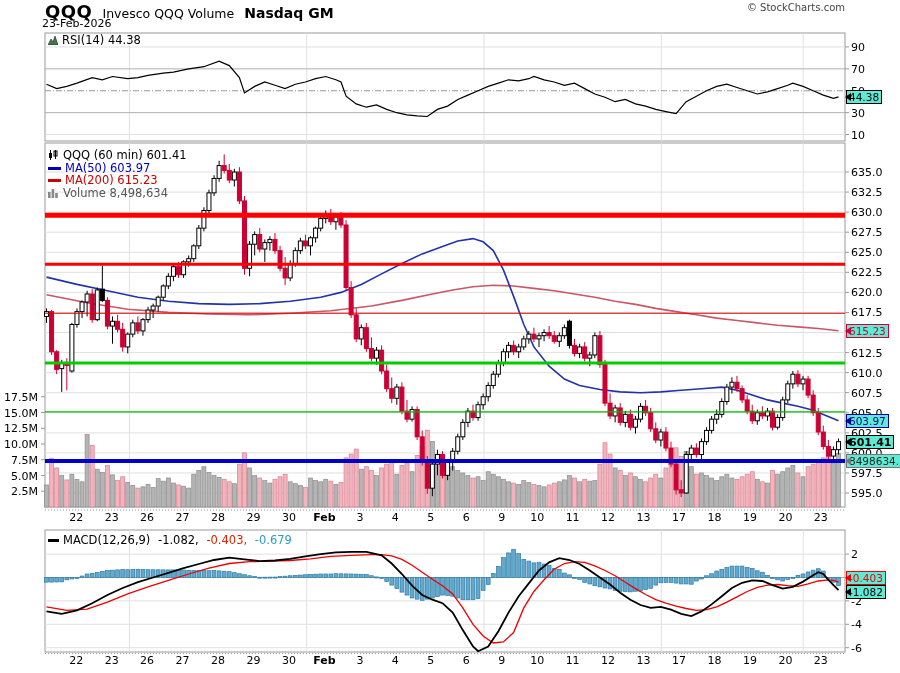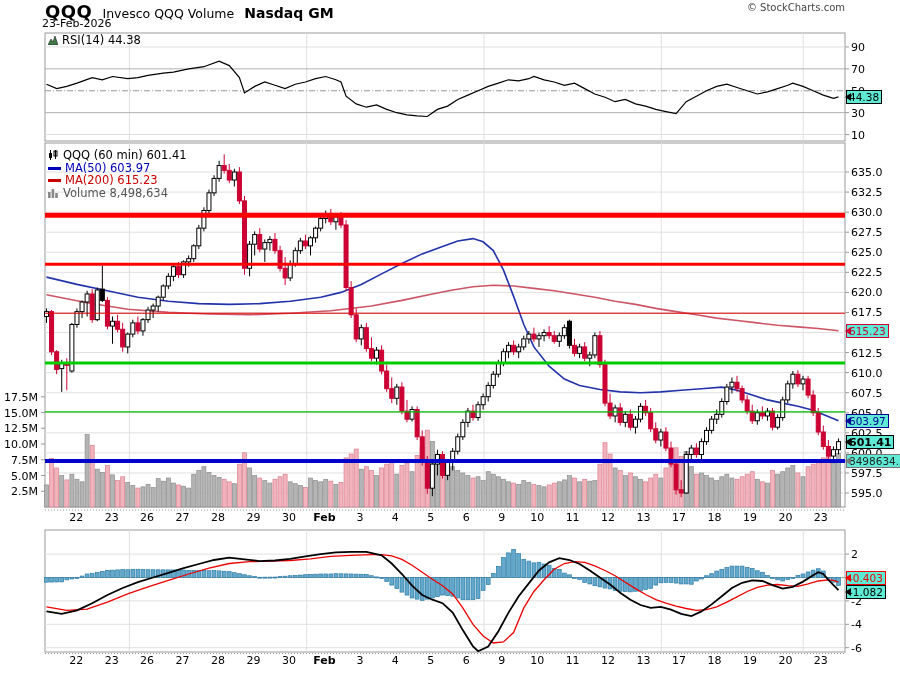--- a/index.html
+++ b/index.html
@@ -864,20 +864,28 @@
     </div>
     <div class="lrow" style="color:#555;">
       <span class="licon"><svg width="11" height="9">
             <rect x="0" y="3" width="2.6" height="6" fill="#888"></rect>
             <rect x="3.6" y="0" width="2.6" height="9" fill="#888"></rect>
             <rect x="7.2" y="4" width="2.6" height="5" fill="#888"></rect>
           </svg></span><span>Volume 8,498,634</span>
     </div>
   </div>
 
+  <div class="legend" style="left:48px;top:534px;">
+    <div class="lrow">
+      <span class="sw" style="background:#000;width:11px;"></span><span>MACD(12,26,9)</span>
+      <span style="margin-left:4px;">-1.082,</span>
+      <span style="color:#dd2200;margin-left:4px;">-0.403,</span>
+      <span style="color:#3399cc;margin-left:4px;">-0.679</span>
+    </div>
+  </div>
 
   <div class="co" style="left:846px;top:90px;color:#000;"><span>44.38</span></div>
   <div class="co" style="left:846px;top:324px;color:#cc0033;"><span>615.23</span></div>
   <div class="co" style="left:846px;top:414px;color:#000099;"><span>603.97</span></div>
   <div class="co" style="left:846px;top:435px;color:#000;font-weight:bold;font-size:11px;"><span>601.41</span></div>
   <div class="co" style="left:846px;top:454px;color:#777;"><span style="color:#222">8498634.</span></div>
   <div class="co" style="left:846px;top:571px;color:#ee0000;"><span>-0.403</span></div>
   <div class="co" style="left:846px;top:585px;color:#000;"><span>-1.082</span></div>
 
 </div>

